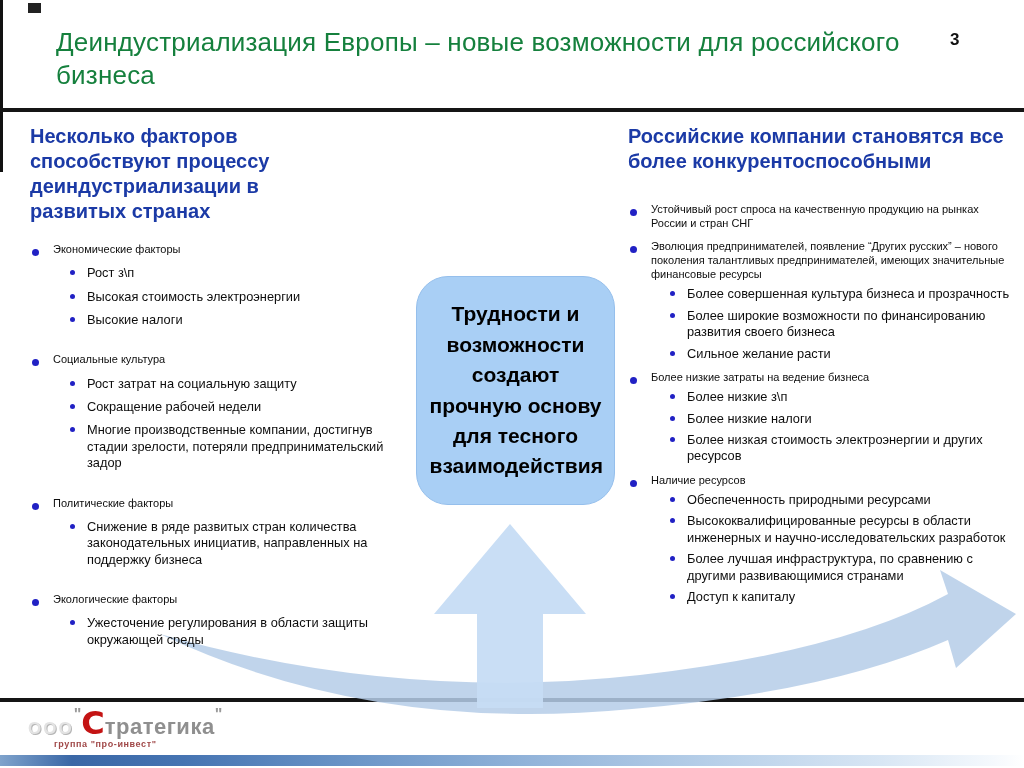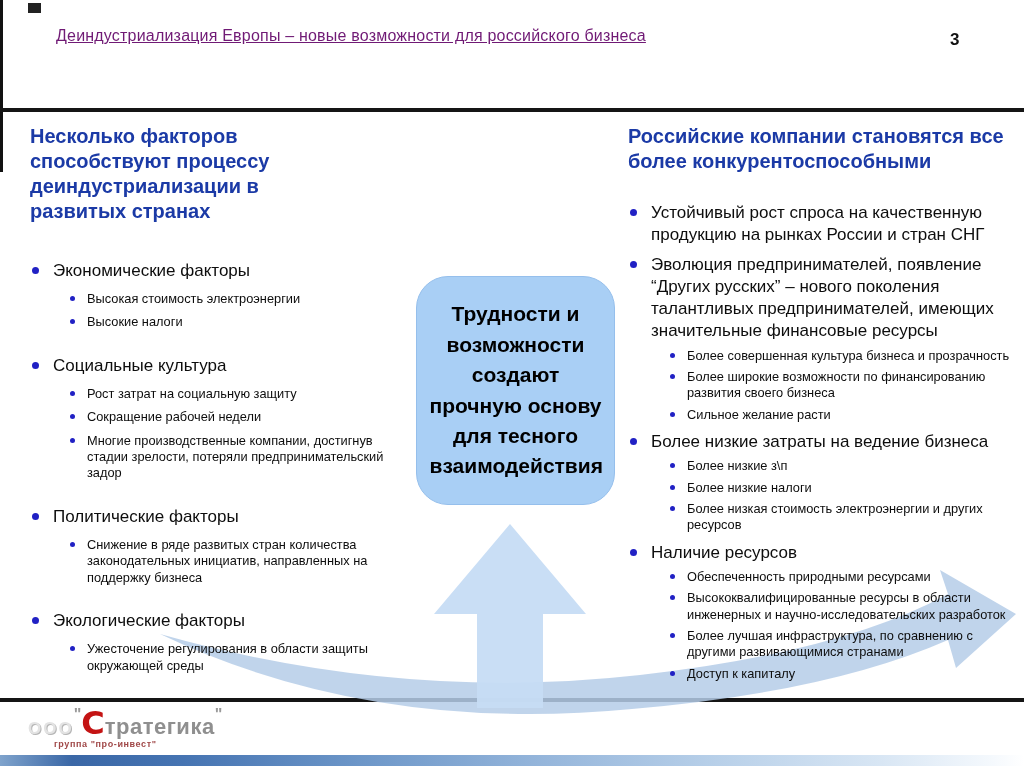--- a/index.html
+++ b/index.html
@@ -5,41 +5,41 @@
   html,body{margin:0;padding:0;background:#ffffff;}
   .stage{
     position:relative;width:1024px;height:768px;background:#ffffff;overflow:hidden;
     font-family:"Liberation Sans","DejaVu Sans",sans-serif;color:#111;
   }
   
   .left-edge-line{position:absolute;left:0;top:0;width:3px;height:172px;background:#111;}
   .corner-mark{position:absolute;left:28px;top:3px;width:13px;height:10px;background:#222;}
   .title{
     position:absolute;left:56px;top:26px;width:870px;
-    font-size:16px;line-height:1.28;color:#701a75;letter-spacing:0.2px;text-decoration:underline;
+    font-size:26px;line-height:1.28;color:#15803d;letter-spacing:0.2px;
   }
   .page-num{position:absolute;left:950px;top:30px;width:40px;font-size:17px;font-weight:bold;color:#111;}
   .rule-top{position:absolute;left:0;top:108px;width:1024px;height:4px;background:#151515;}
   .rule-bottom{position:absolute;left:0;top:698px;width:1024px;height:4px;background:#151515;}
 
   
   .col-heading{font-weight:bold;color:#1b3aa6;font-size:20px;line-height:1.25;}
   .left-col{position:absolute;left:30px;top:124px;width:370px;z-index:2;}
   .right-col{position:absolute;left:628px;top:124px;width:388px;z-index:2;}
   .left-col .col-heading{width:320px;}
   .right-col .col-heading{width:388px;}
 
   
-  .sections{margin-top:36px;}
+  .sections{margin-top:18px;}
   .right-col .sections{margin-top:28px;}
   .section{margin-top:24px;}
   .section:first-child{margin-top:0;}
   .right-col .section{margin-top:8px;}
   .l1{display:flex;align-items:flex-start;}
-  .l1 .txt{font-size:17px;line-height:1.3;color:#0d0d0d;}
+  .l1 .txt{font-size:11px;line-height:1.3;color:#0d0d0d;}
   .l2{display:flex;align-items:flex-start;margin-top:5px;}
   .l2 .txt{font-size:12.8px;line-height:1.28;color:#0d0d0d;}
   .left-col .l2-list{margin-top:9px;}
   .right-col .l2-list{margin-top:5px;}
   .left-col .l2{margin-left:38px;margin-top:7px;}
   .right-col .l2{margin-left:40px;margin-top:5px;}
   .dot{flex:0 0 auto;border-radius:50%;background:#2121c4;}
   .d1{width:7px;height:7px;margin:7px 14px 0 2px;}
   .d2{width:5px;height:5px;margin:5px 12px 0 2px;}
 
@@ -106,20 +106,24 @@
     <div class="col-heading">Несколько факторов способствуют процессу деиндустриализации в развитых странах</div>
     <div class="sections" id="left-sections">
         <div class="section">
           <div class="l1">
             <span class="dot d1"></span>
             <span class="txt">Экономические факторы</span>
           </div>
           <div class="l2-list">
             <div class="l2">
               <span class="dot d2"></span>
+              <span class="txt">Рост з\п</span>
+            </div>
+            <div class="l2">
+              <span class="dot d2"></span>
               <span class="txt">Высокая стоимость электроэнергии</span>
             </div>
             <div class="l2">
               <span class="dot d2"></span>
               <span class="txt">Высокие налоги</span>
             </div>
           </div>
         </div>
         <div class="section">
           <div class="l1">

